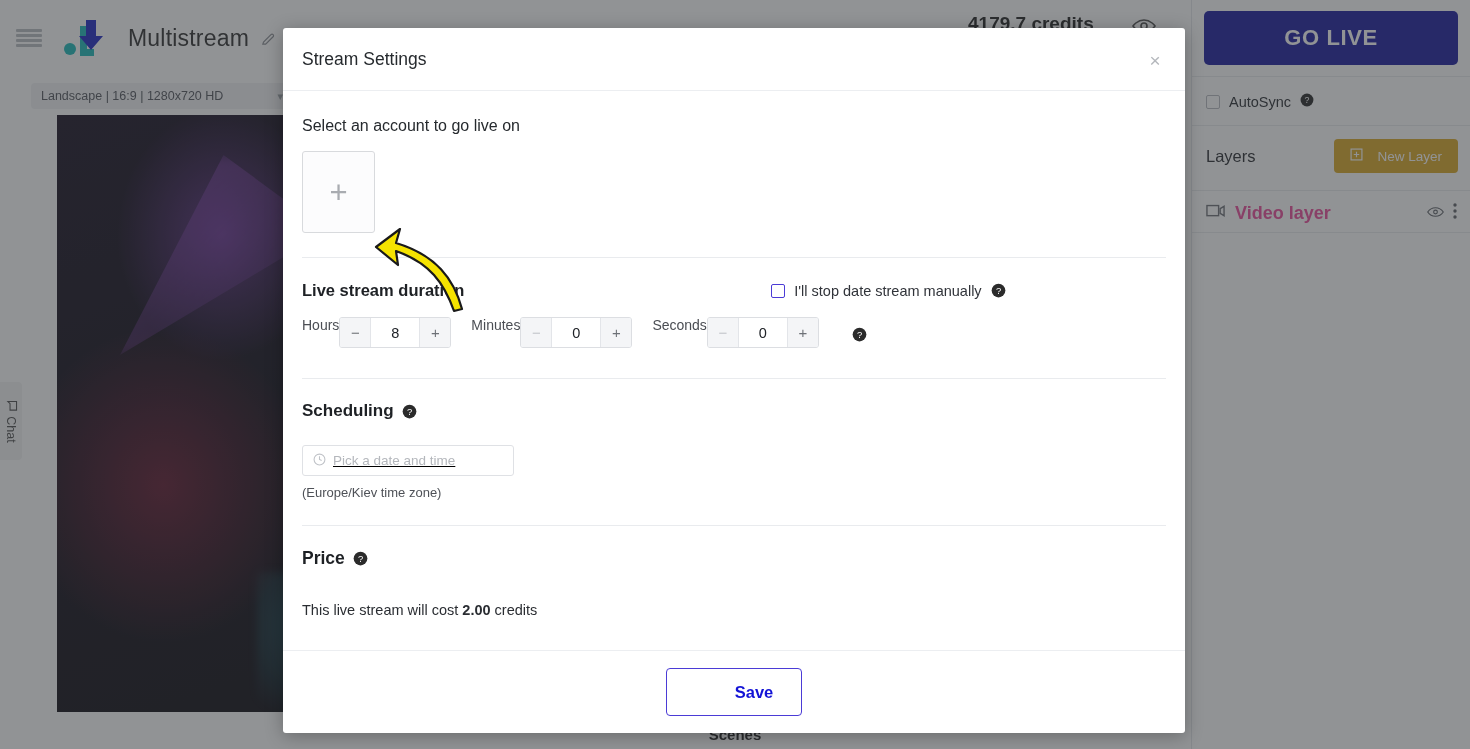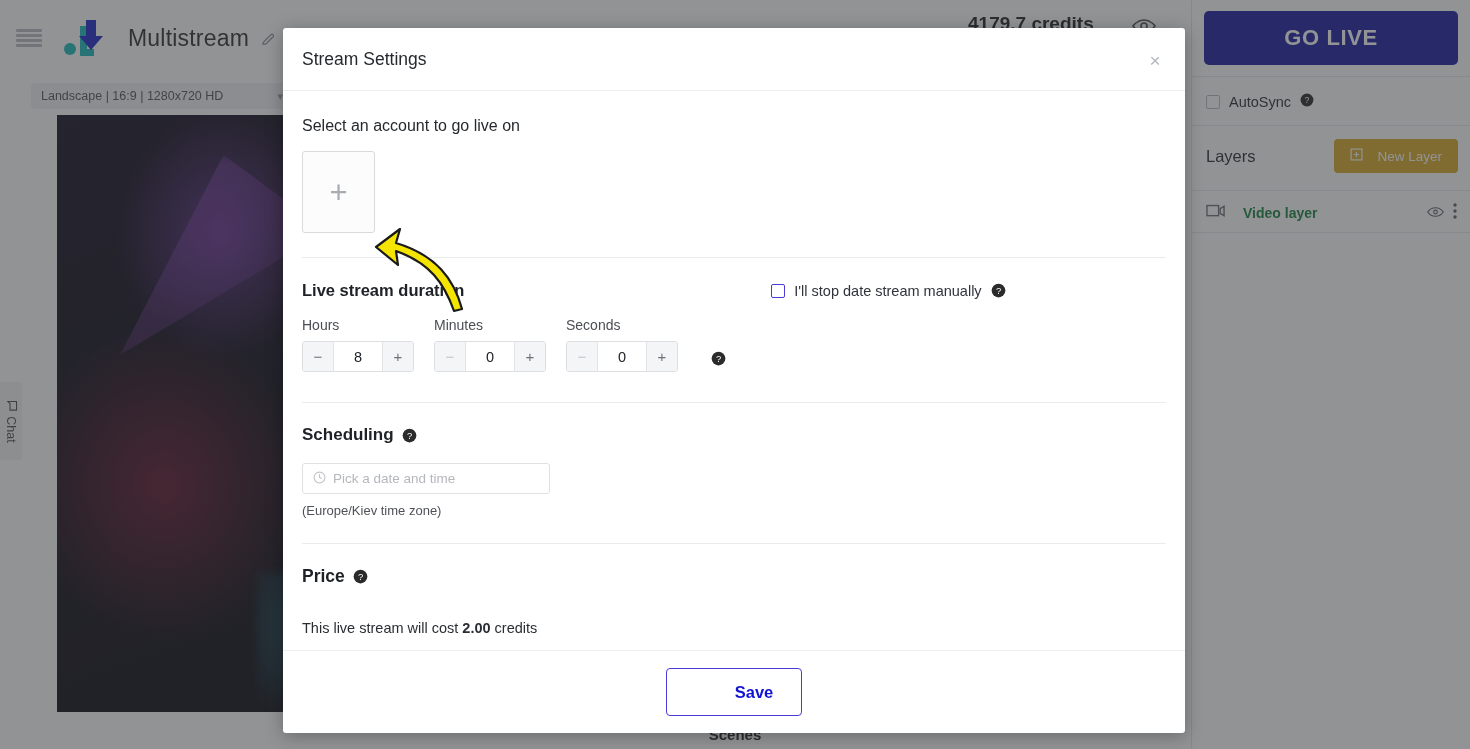--- a/index.html
+++ b/index.html
@@ -136,21 +136,21 @@
   .new-layer-btn {
     background: #d9a61f; color: #fff; border: none; border-radius: 4px;
     height: 34px; padding: 0 16px; font-size: 13.5px; cursor: pointer;
     display: flex; align-items: center; gap: 14px;
     font-family: "Liberation Sans", sans-serif;
   }
   .layer-row {
     position: absolute; left: 0px; top: 196px; width: 279px; height: 34px;
     display: flex; align-items: center; padding: 0 14px; gap: 10px;
   }
-  .layer-row .name { font-size: 14px; color: #15803d; font-weight: 600; flex: 1; margin-left: 8px; }
+  .layer-row .name { font-size: 18px; color: #ec4899; font-weight: 600; flex: 1; }
   .layer-row .acts { display: flex; align-items: center; gap: 9px; color: #5b5e64; }
 
   
   .scrim { position: absolute; inset: 0; background: rgba(55,58,62,.55); }
 
   
   .modal {
     position: absolute; left: 283px; top: 28px; width: 902px; height: 705px;
     background: #ffffff; border-radius: 3px;
     box-shadow: 0 3px 18px rgba(0,0,0,.28);
@@ -190,21 +190,21 @@
   .dur-head {
     margin-top: 23px; display: flex; align-items: center;
   }
   .dur-head .h { font-size: 16.5px; color: #1e2125; font-weight: 600; }
   .manual-wrap {
     margin-left: 307px; display: flex; align-items: center; gap: 9px;
   }
   .manual-wrap .lbl { font-size: 14.5px; color: #303339; }
 
   .dur-cols { margin-top: 17px; display: flex; align-items: flex-end; gap: 20px; }
-  .dur-col { display: flex; flex-direction: column; }
+  .dur-col { display: flex; flex-direction: row; }
   .dur-col .cap { font-size: 14px; color: #4b4e54; margin-bottom: 8px; }
   .stepper {
     display: flex; align-items: stretch; height: 31px;
     border: 1px solid #dcdee2; border-radius: 3px; overflow: hidden; width: 112px;
   }
   .stepper button {
     width: 30px; background: #f4f5f7; border: none; color: #6d7177;
     font-size: 15px; cursor: pointer; line-height: 1;
     font-family: "Liberation Sans", sans-serif;
   }
@@ -220,23 +220,23 @@
     font-size: 13.5px; color: #2b2e33; cursor: pointer;
     font-family: "Liberation Sans", sans-serif; white-space: nowrap;
   }
   .adjust-help { margin-left: 13px; margin-bottom: 6px; }
 
   .hr.d2 { margin-top: 30px; }
 
   .sched-head { margin-top: 22px; display: flex; align-items: center; gap: 8px; }
   .sched-head .h { font-size: 17px; color: #1e2125; font-weight: 600; }
   .date-input {
-    margin-top: 18px; width: 248px; height: 31px;
+    margin-top: 24px; width: 212px; height: 31px;
     border: 1px solid #dfe1e5; border-radius: 3px; background: #fff;
-    display: flex; align-items: center; gap: 7px; padding: 0 10px; cursor: text;
+    display: flex; align-items: center; gap: 7px; padding: 0 10px; cursor: text; text-decoration: underline;
   }
   .date-input .ph { font-size: 13.5px; color: #b4b7bc; }
   .tz-note { margin-top: 9px; font-size: 13px; color: #4e5157; }
 
   .hr.d3 { margin-top: 25px; }
 
   .price-head { margin-top: 22px; display: flex; align-items: center; gap: 8px; }
   .price-head .h { font-size: 17.5px; color: #1e2125; font-weight: 600; }
   .price-line { margin-top: 33px; font-size: 14.5px; color: #2a2d32; }
   .price-line b { font-weight: 700; }

